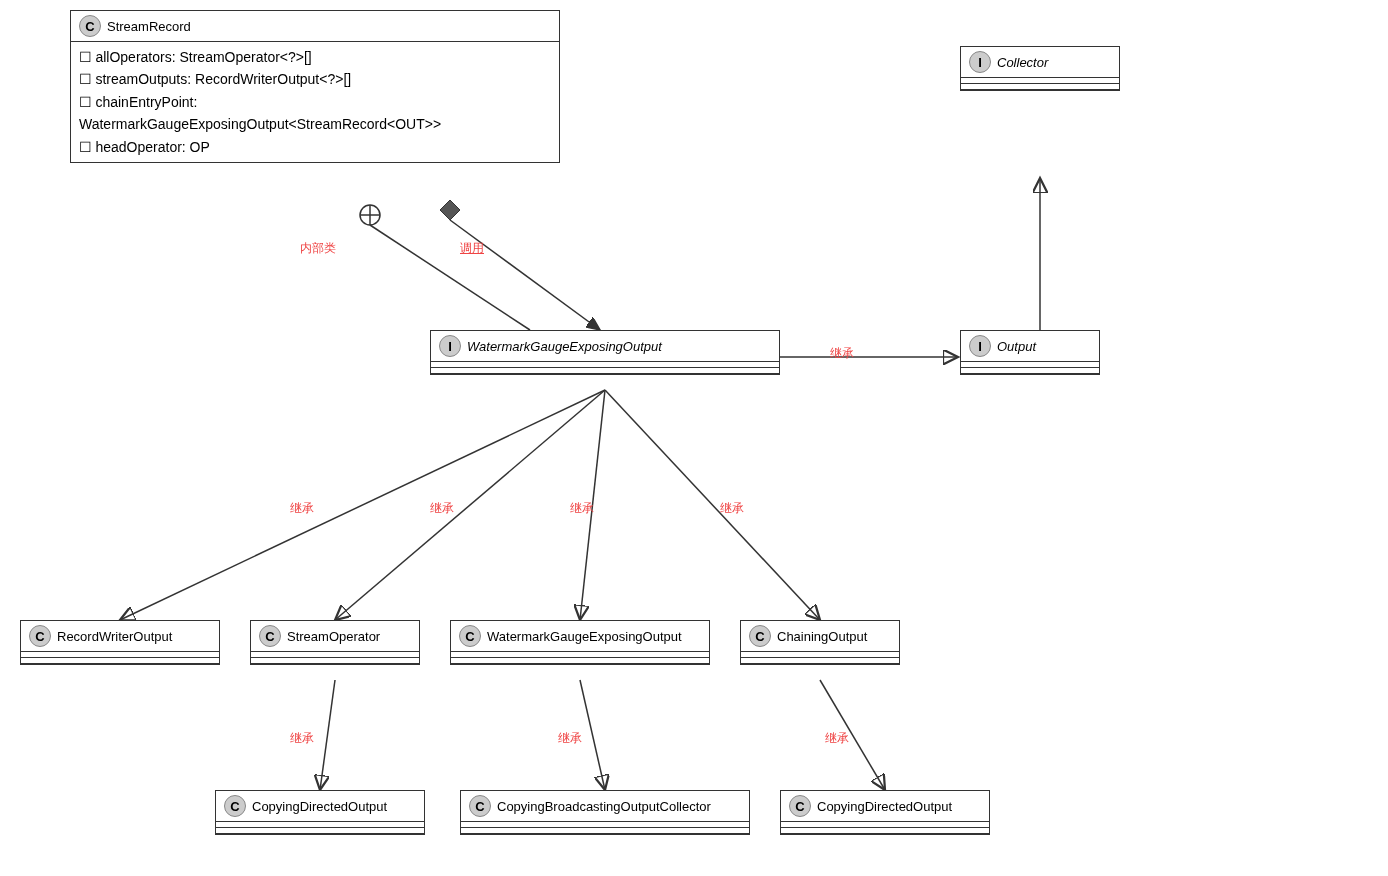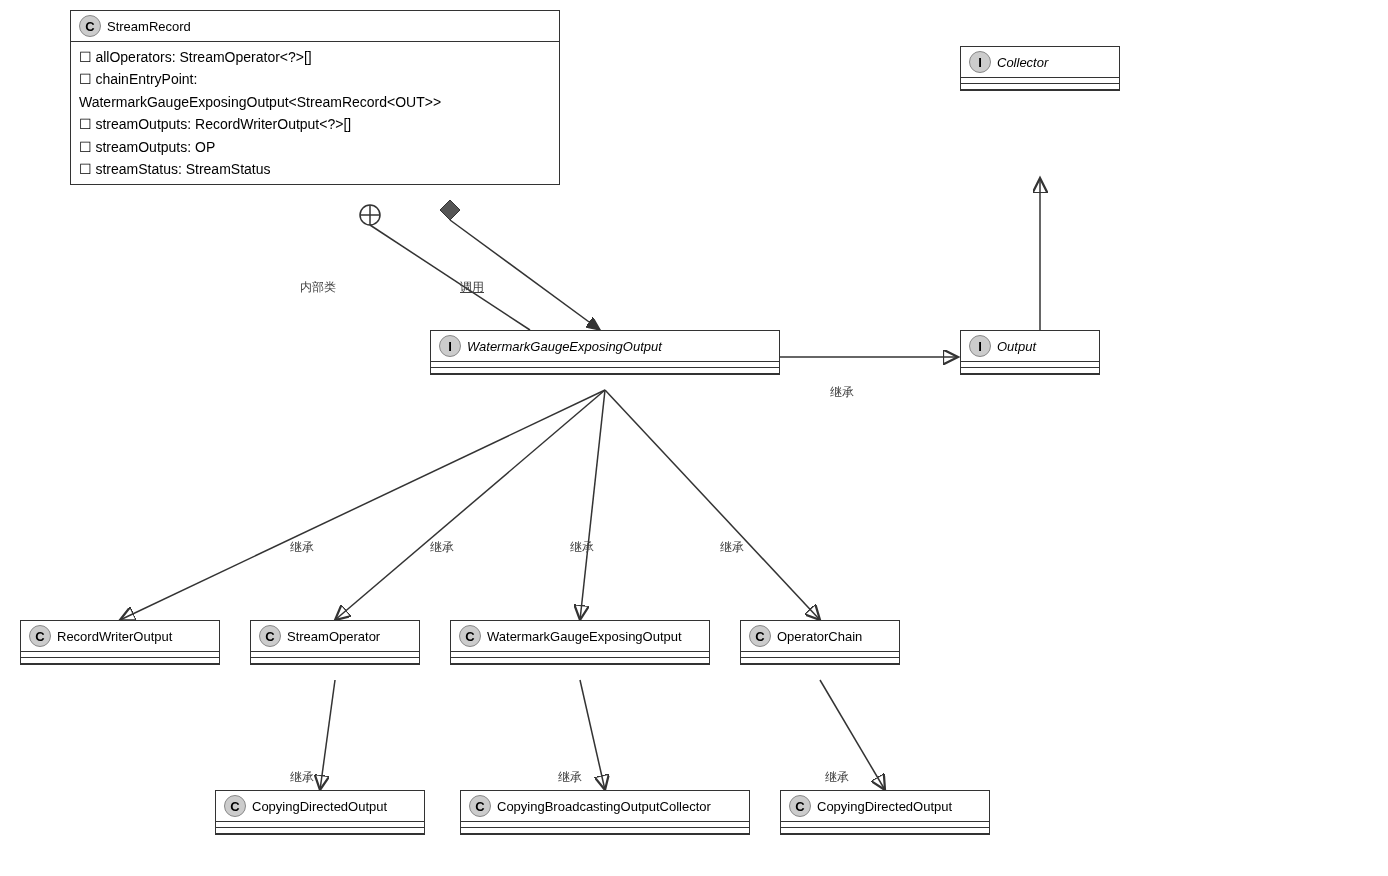--- a/index.html
+++ b/index.html
@@ -66,22 +66,21 @@
     #arrows {
       position: absolute;
       top: 0; left: 0;
       width: 1388px;
       height: 876px;
       pointer-events: none;
     }
     .label-text {
       position: absolute;
       font-size: 12px;
-      color: #404040;
-      margin-top: 39px;
+      color: #ef4444;
     }
     
     #box-operatorchain {
       left: 70px;
       top: 10px;
       width: 490px;
     }
     
     #box-collector {
       left: 960px;
@@ -200,24 +199,23 @@
   <div class="label-text" style="left:558px; top:730px;">继承</div>
   <div class="label-text" style="left:825px; top:730px;">继承</div>
 
   <div class="uml-box" id="box-operatorchain">
     <div class="header">
       <span class="badge">C</span>
       <span>StreamRecord</span>
     </div>
     <div class="body">
       <div>☐ allOperators: StreamOperator&lt;?&gt;[]</div>
+      <div>☐ streamOutputs: RecordWriterOutput&lt;?&gt;[]</div>
       <div>☐ chainEntryPoint: WatermarkGaugeExposingOutput&lt;StreamRecord&lt;OUT&gt;&gt;</div>
-      <div>☐ streamOutputs: RecordWriterOutput&lt;?&gt;[]</div>
-      <div>☐ streamOutputs: OP</div>
-      <div>☐ streamStatus: StreamStatus</div>
+      <div>☐ headOperator: OP</div>
     </div>
   </div>
 
   <div class="uml-box" id="box-collector">
     <div class="header italic-name">
       <span class="badge" style="font-style:normal;">I</span>
       <span>Collector</span>
     </div>
     <div class="divider-line"></div>
     <div class="divider-line2"></div>
@@ -264,21 +262,21 @@
       <span class="badge">C</span>
       <span>WatermarkGaugeExposingOutput</span>
     </div>
     <div class="divider-line"></div>
     <div class="divider-line2"></div>
   </div>
 
   <div class="uml-box" id="box-do">
     <div class="header">
       <span class="badge">C</span>
-      <span>OperatorChain</span>
+      <span>ChainingOutput</span>
     </div>
     <div class="divider-line"></div>
     <div class="divider-line2"></div>
   </div>
 
   <div class="uml-box" id="box-cco">
     <div class="header">
       <span class="badge">C</span>
       <span>CopyingDirectedOutput</span>
     </div>

